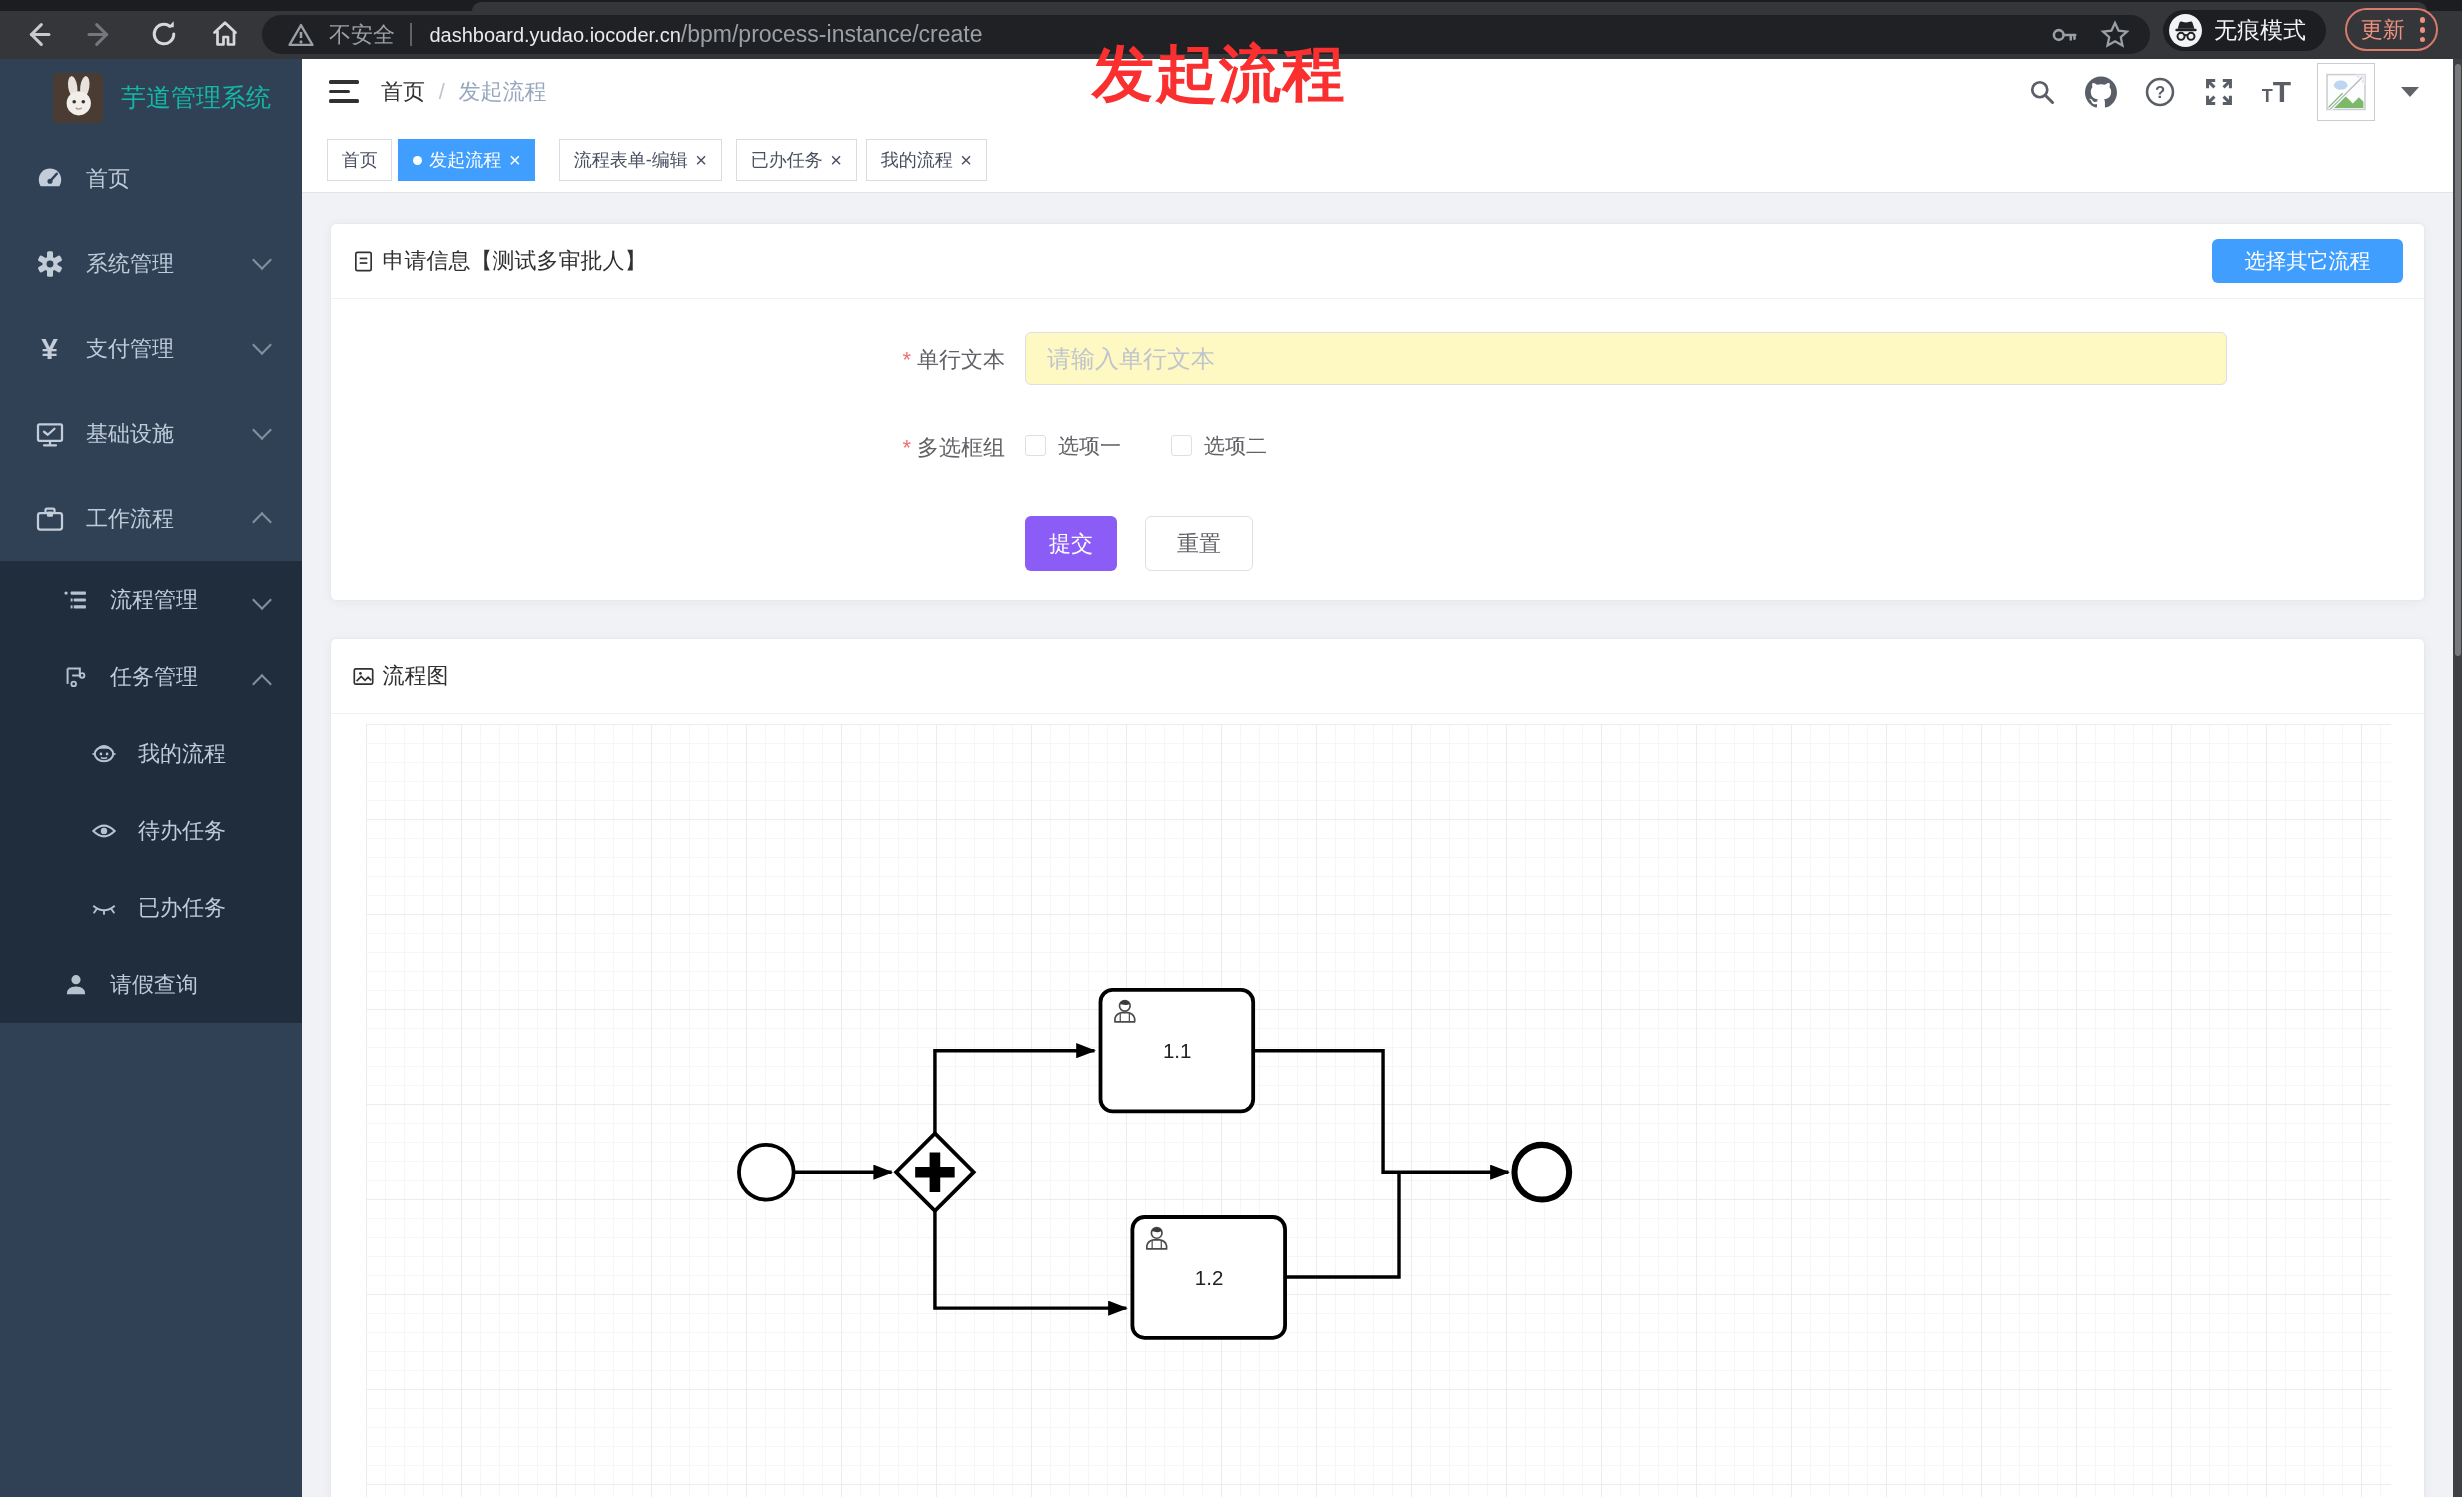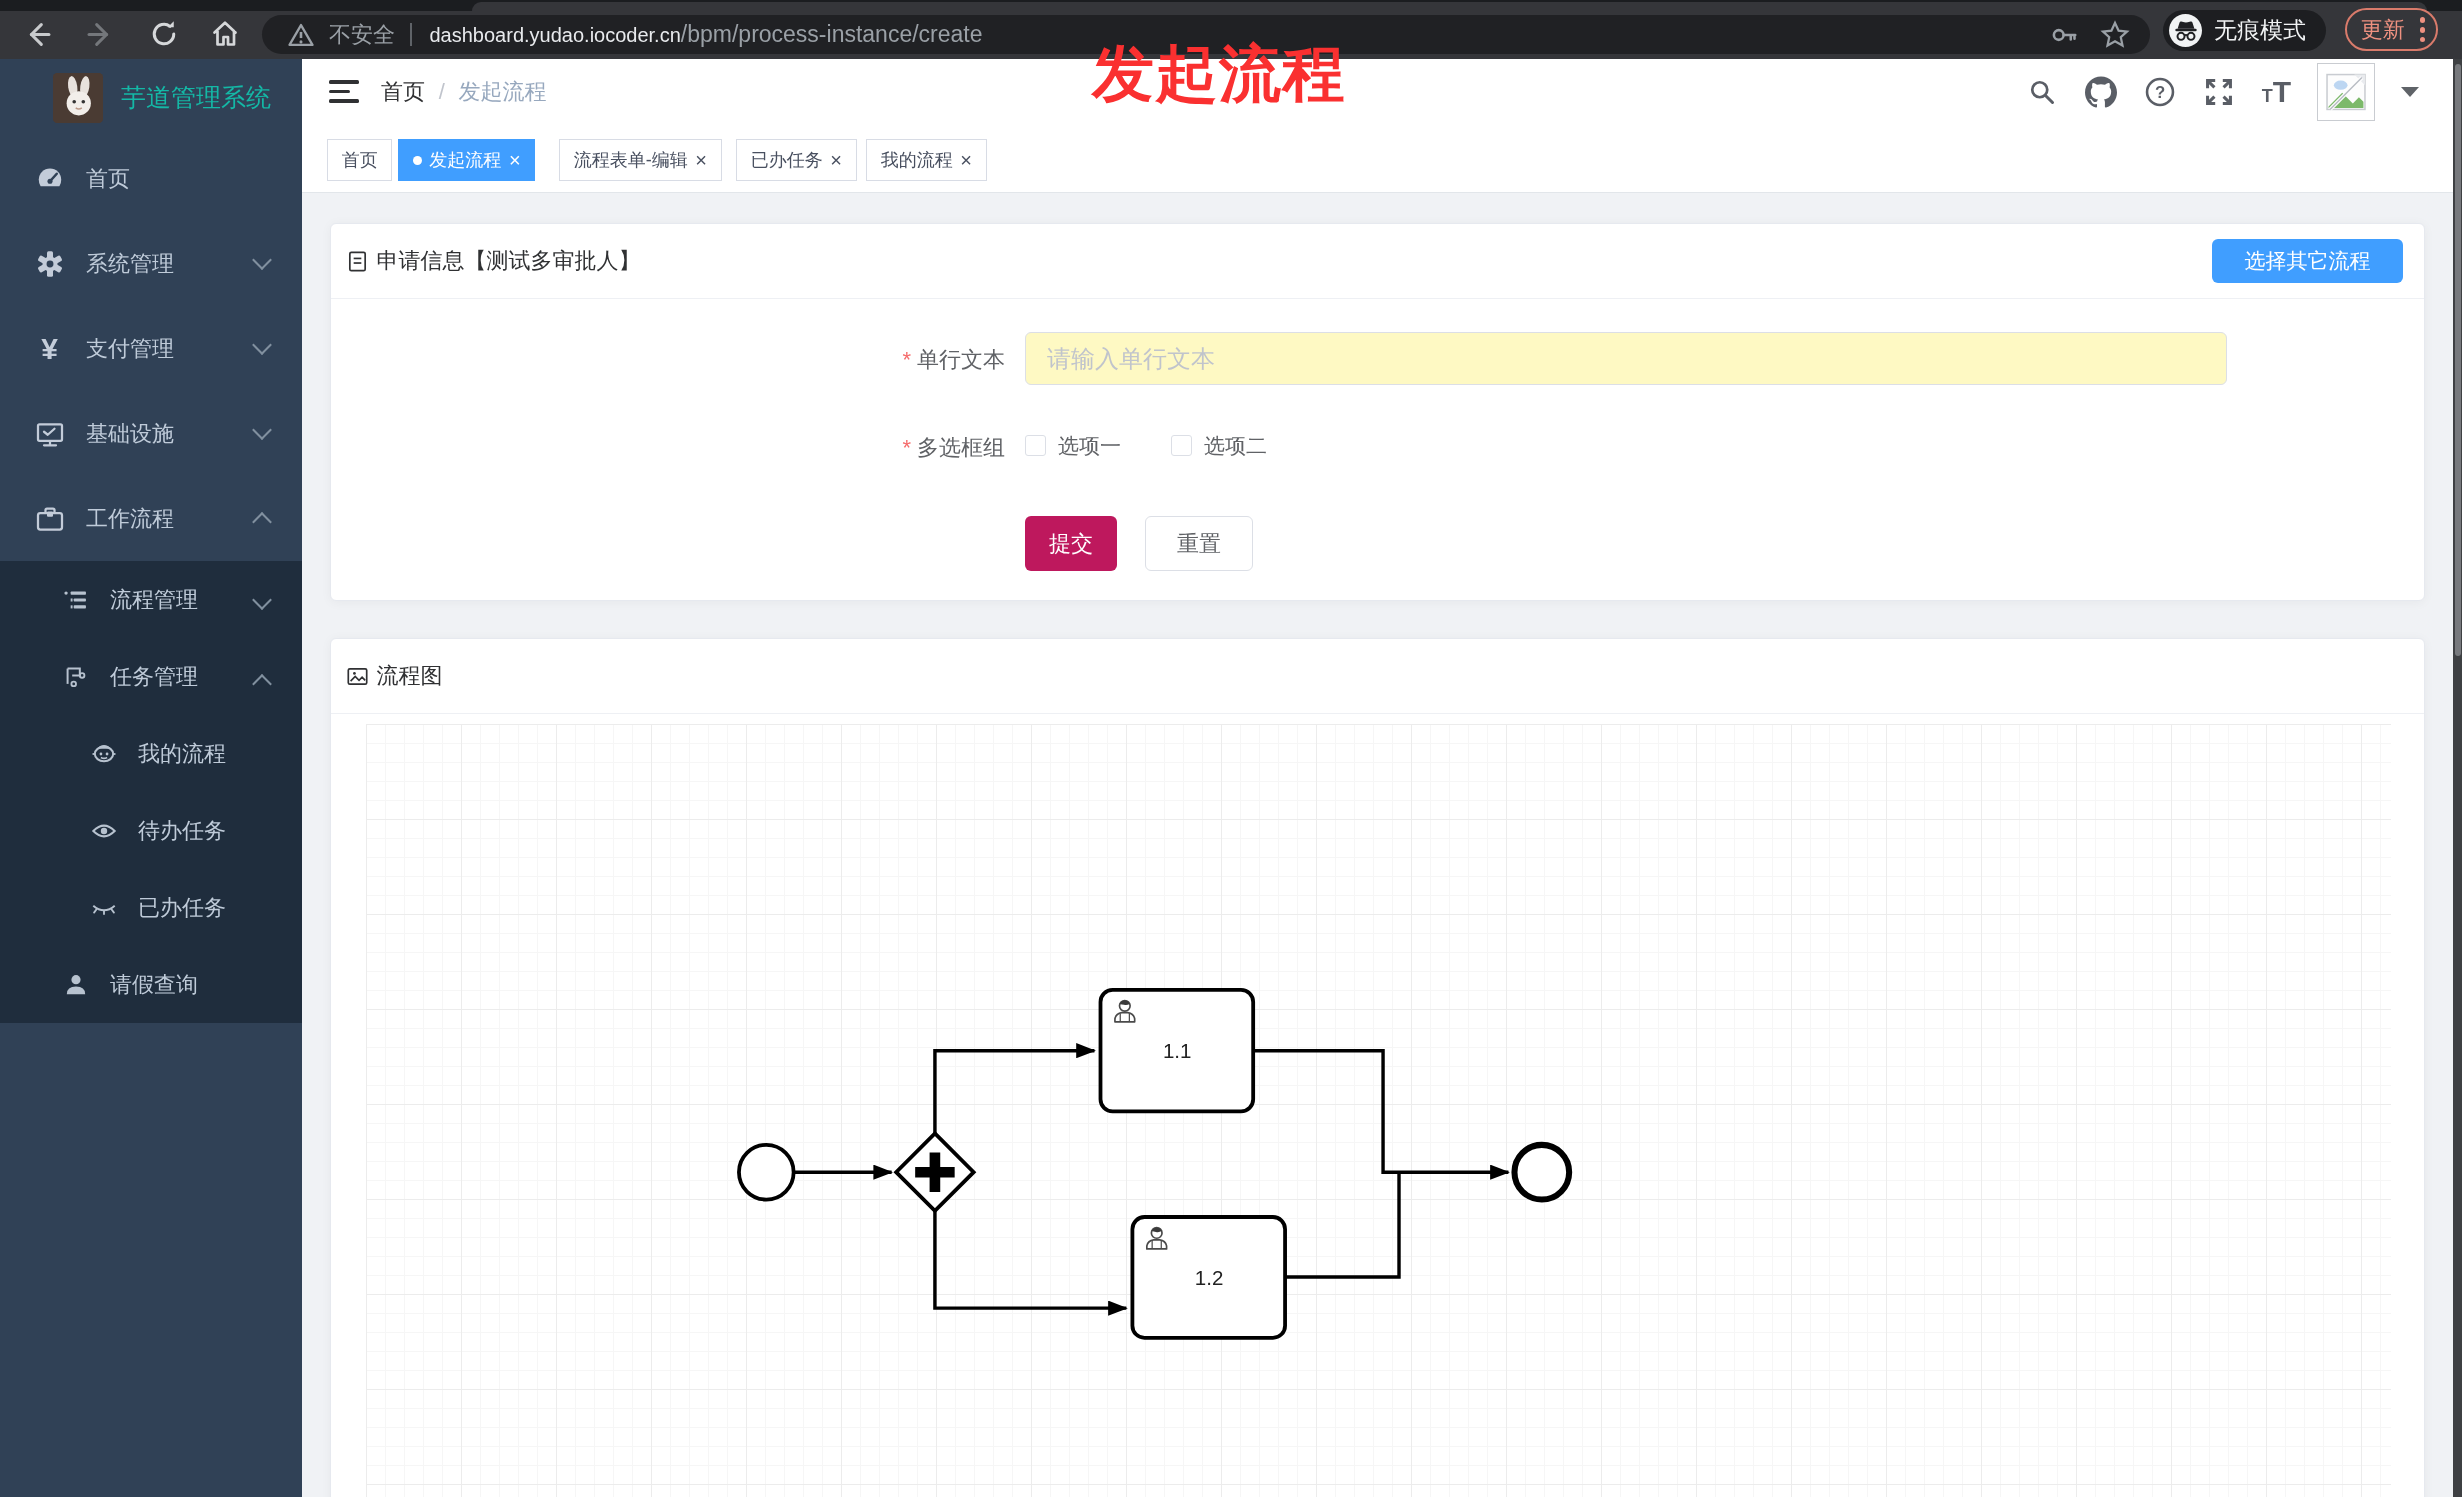--- a/index.html
+++ b/index.html
@@ -63,39 +63,39 @@
   .tags-row{position:absolute;left:302px;top:125px;width:2152px;height:67px;background:#fff;border-bottom:0.8px solid #e2e6ea;z-index:4}
   .tag{position:absolute;top:14.4px;height:42px;box-sizing:border-box;border:1.5px solid #d8dce5;background:#fff;color:#495060;
        font-size:18px;display:inline-flex;align-items:center;padding:0 13.7px;gap:7.6px;cursor:pointer;white-space:nowrap}
   .tag .close{font-size:20px;line-height:20px}
   .tag.active{background:#409eff;border-color:#409eff;color:#fff}
   .tag.active .dot{width:9px;height:9px;border-radius:50%;background:#fff}
   
   .content{position:absolute;left:302px;top:191px;width:2152px;height:1306px;background:#f0f2f5;overflow:hidden;z-index:3}
   .card{position:absolute;left:28px;width:2095px;background:#fff;border:0.8px solid #e6e9ef;border-radius:6px;
         box-shadow:0 1.5px 10.6px rgba(0,0,0,.045);box-sizing:border-box}
-  .card-hd{position:relative;height:74px;border-bottom:1.5px solid #eef0f4;display:flex;align-items:center;gap:7.6px;padding-left:15px;
+  .card-hd{position:relative;height:74px;border-bottom:1.5px solid #eef0f4;display:flex;align-items:center;gap:7.6px;padding-left:21px;
            font-size:22px;color:#303133}
   .card1{top:32px;height:378px}
   .card2{top:447px;height:911px}
   .other-btn{position:absolute;right:21px;top:15px;width:191px;height:44px;background:#409eff;border-radius:6px;color:#fff;
              font-size:21px;display:flex;align-items:center;justify-content:center;cursor:pointer}
   .f-label{position:absolute;width:674px;text-align:right;font-size:22px;color:#606266;white-space:nowrap}
   .req{color:#f56c6c;margin-right:6px}
   .txt-input{position:absolute;left:694px;top:108px;width:1202px;height:53px;box-sizing:border-box;border:1.5px solid #dcdfe6;
              border-radius:6px;font-size:24px;color:#606266;padding:11px 21px;outline:none;background:#fef9c3;
              font-family:"Liberation Sans","DejaVu Sans",sans-serif}
   .txt-input::placeholder{color:#c0c4cc}
   .cb-group{position:absolute;left:694px;top:205px;height:33px;display:flex;align-items:center}
   .cb-item{display:flex;align-items:center;gap:12px;margin-right:50px;cursor:pointer}
   .cb-box{width:21px;height:21px;border:1.5px solid #dcdfe6;border-radius:3px;background:#fff;box-sizing:border-box}
   .cb-lbl{font-size:21px;color:#606266}
   .btn{position:absolute;top:292px;height:55px;border-radius:6px;font-size:22px;display:flex;align-items:center;justify-content:center;
        cursor:pointer;box-sizing:border-box}
-  .btn-primary{left:694px;width:92px;background:#be185d;color:#fff}
+  .btn-primary{left:694px;width:92px;background:#8b5cf6;color:#fff}
   .btn-plain{left:814px;width:108px;background:#fff;border:1.5px solid #dcdfe6;color:#606266}
   
   .bpmn-canvas{position:absolute;left:35px;top:85px;width:2025px;height:825px;background-color:#fff;
     background-image:
       linear-gradient(to right,#ececec 1.1px,transparent 1.1px),
       linear-gradient(to bottom,#ececec 1.1px,transparent 1.1px),
       linear-gradient(to right,#f6f6f6 0.8px,transparent 0.8px),
       linear-gradient(to bottom,#f6f6f6 0.8px,transparent 0.8px);
     background-size:95px 95px,95px 95px,19px 19px,19px 19px}
   .bpmn-label{font-size:27px;fill:#222}

